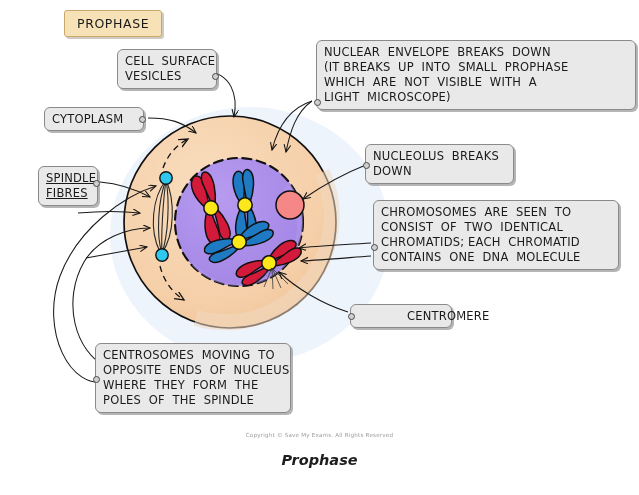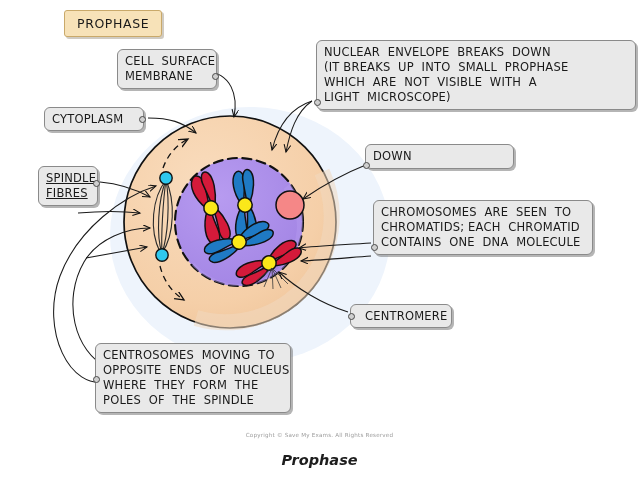--- a/index.html
+++ b/index.html
@@ -185,21 +185,21 @@
       <path d="M108,381 C70,392 40,330 60,276 C78,228 124,196 156,186"></path>
     </g>
   </svg>
 
   <div class="title-box" style="left:64px;top:10px;">
     <span>PROPHASE</span>
   </div>
 
   <div class="box" style="left:81px;top:49px;width:100px;margin-left:36px;">
     <div class="line">CELL  SURFACE</div>
-    <div class="line">MEMBRANE</div>
+    <div class="line">VESICLES</div>
     <span class="nub" style="right:-3px;top:23px;"></span>
   </div>
 
   <div class="box tight" style="left:44px;top:107px;width:100px;">
     <div class="line">CYTOPLASM</div>
     <span class="nub" style="right:-3px;top:8px;"></span>
   </div>
 
   <div class="box" style="left:38px;top:166px;width:60px;text-decoration:underline;">
     <div class="line">SPINDLE</div>
@@ -209,33 +209,35 @@
 
   <div class="box" style="left:316px;top:40px;width:320px;">
     <div class="line">NUCLEAR  ENVELOPE  BREAKS  DOWN</div>
     <div class="line">(IT BREAKS  UP  INTO  SMALL  PROPHASE</div>
     <div class="line">WHICH  ARE  NOT  VISIBLE  WITH  A</div>
     <div class="line">LIGHT  MICROSCOPE)</div>
     <span class="nub" style="left:-3px;top:58px;"></span>
   </div>
 
   <div class="box" style="left:365px;top:144px;width:149px;">
+    <div class="line">NUCLEOLUS  BREAKS</div>
     <div class="line">DOWN</div>
     <span class="nub" style="left:-3px;top:17px;"></span>
   </div>
 
-  <div class="box" style="left:373px;top:200px;width:220px;">
+  <div class="box" style="left:373px;top:200px;width:246px;">
     <div class="line">CHROMOSOMES  ARE  SEEN  TO</div>
+    <div class="line">CONSIST  OF  TWO  IDENTICAL</div>
     <div class="line">CHROMATIDS; EACH  CHROMATID</div>
     <div class="line">CONTAINS  ONE  DNA  MOLECULE</div>
     <span class="nub" style="left:-3px;top:43px;"></span>
   </div>
 
   <div class="box tight" style="left:350px;top:304px;width:102px;">
-    <div class="line" style="padding-left:7px;">CENTROMERE</div>
+    <div class="line" style="padding-left:7px;margin-left:42px;">CENTROMERE</div>
     <span class="nub" style="left:-3px;top:8px;"></span>
   </div>
 
   <div class="box" style="left:95px;top:343px;width:196px;">
     <div class="line">CENTROSOMES  MOVING  TO</div>
     <div class="line">OPPOSITE  ENDS  OF  NUCLEUS</div>
     <div class="line">WHERE  THEY  FORM  THE</div>
     <div class="line">POLES  OF  THE  SPINDLE</div>
     <span class="nub" style="left:-3px;top:32px;"></span>
   </div>

